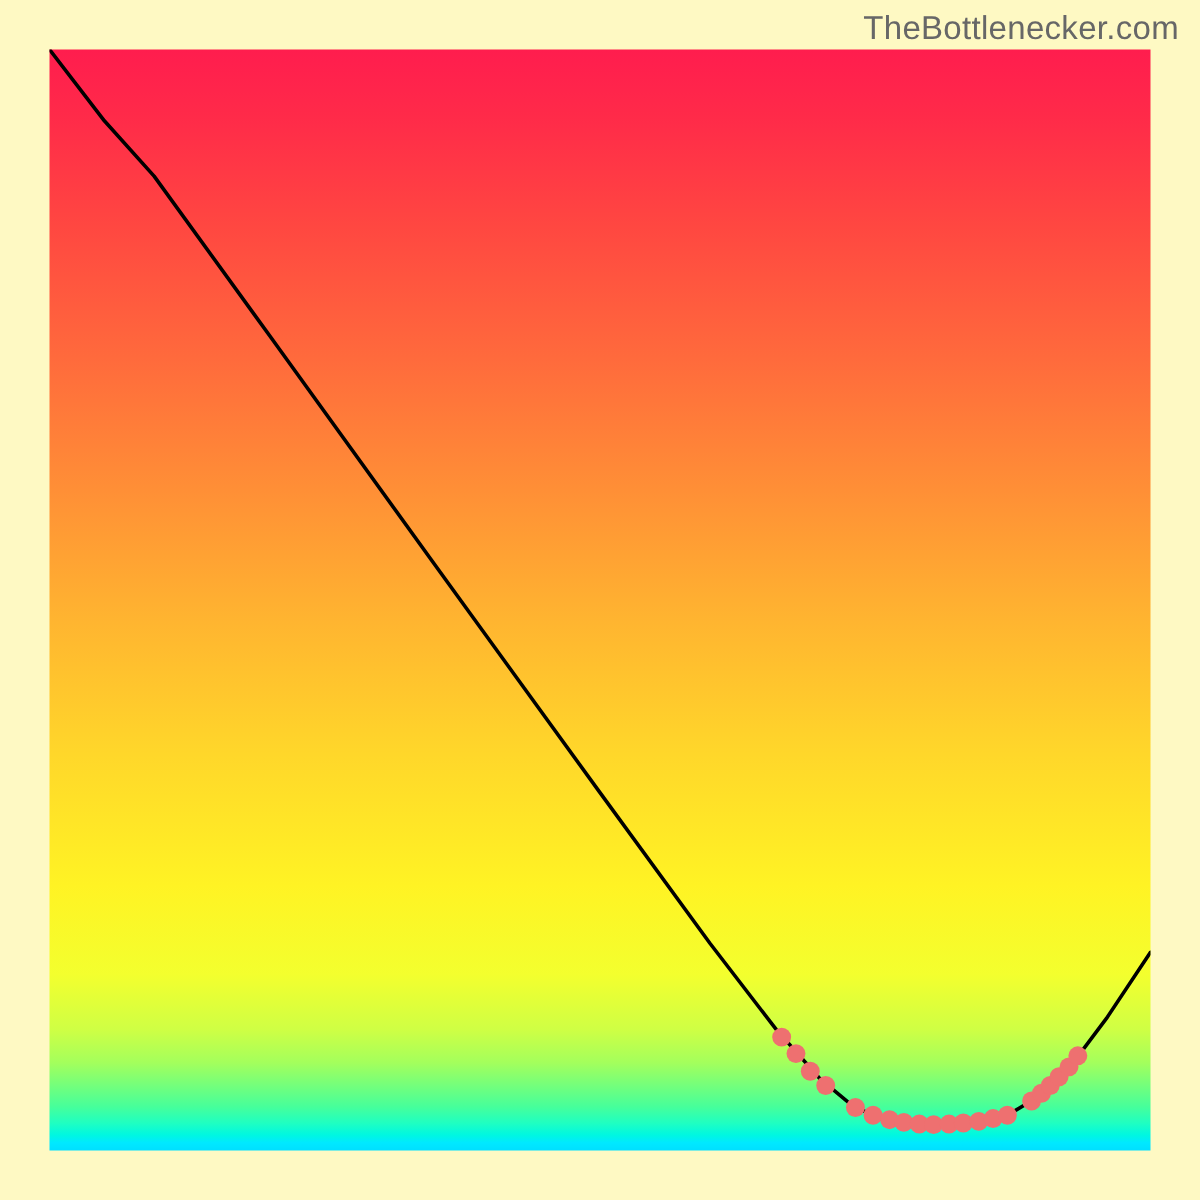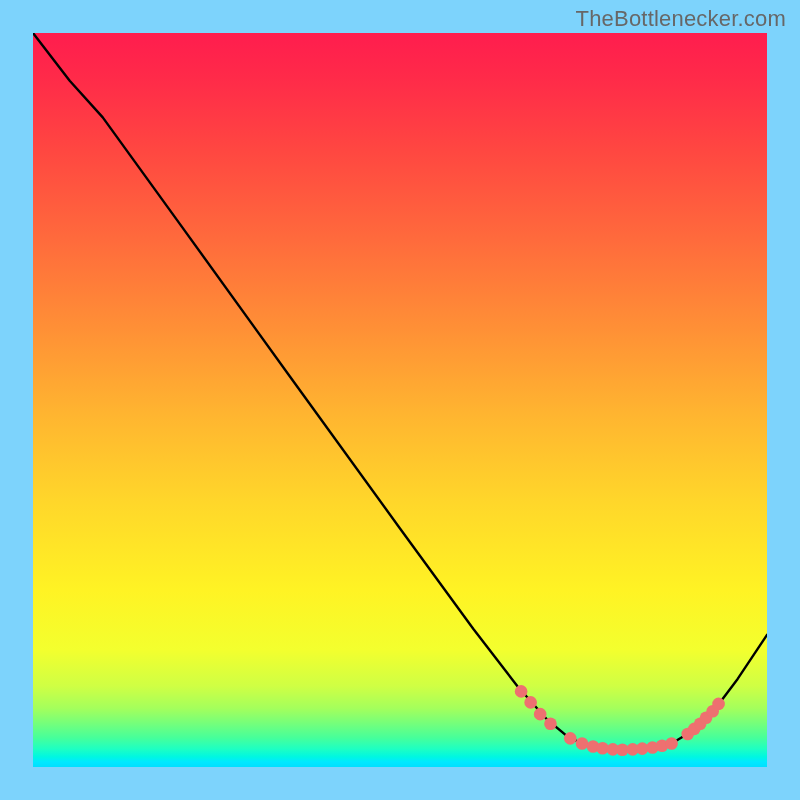--- a/index.html
+++ b/index.html
@@ -8,21 +8,21 @@
     width: 800px;
     height: 800px;
     background: #000;
     overflow: hidden;
     font-family: Arial, Helvetica, sans-serif;
   }
   .frame {
     position: relative;
     width: 800px;
     height: 800px;
-    background: #7dd3fc;
+    background: #fef9c3;
   }
   .watermark {
     position: absolute;
     top: 6px;
     right: 14px;
     color: #676767;
     font-size: 22px;
     font-weight: 500;
     letter-spacing: 0.2px;
     z-index: 4;

